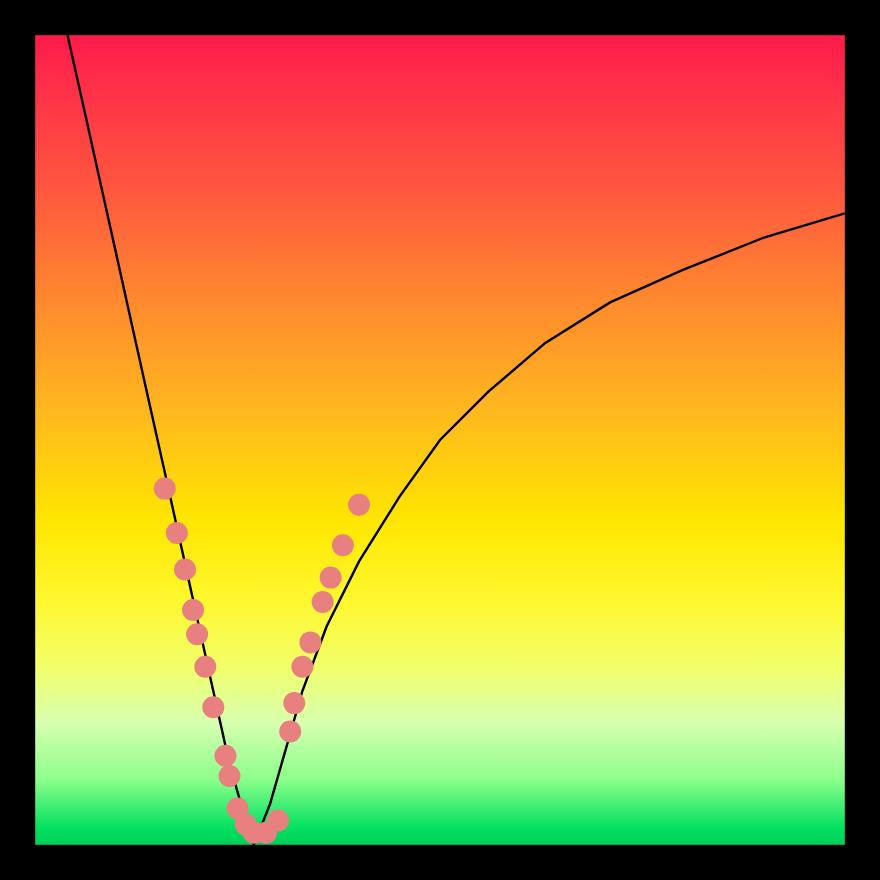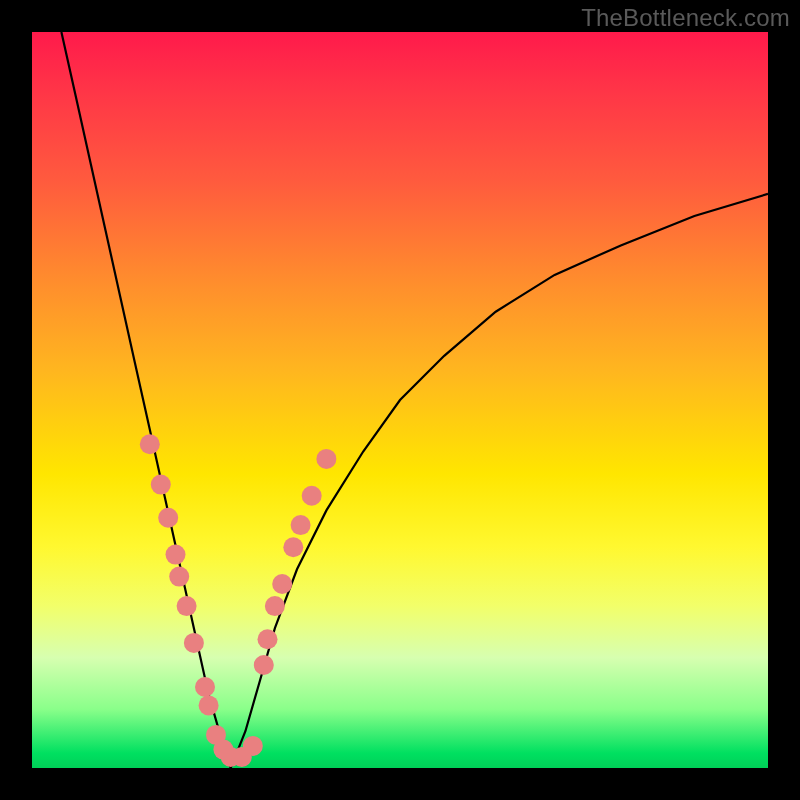--- a/index.html
+++ b/index.html
@@ -65,21 +65,20 @@
   .line {
     stroke: #000;
     stroke-width: 2.2;
     fill: none;
   }
 </style>
 </head>
 <body>
 
 <div class="frame">
-  <div class="watermark">TheBottleneck.com</div>
   <div class="plot">
     <svg class="curve" viewBox="0 0 736 736">
       <g id="lines-group">
           <path d="M29.4 0.0 L44.2 66.2 L58.9 132.5 L73.6 198.7 L88.3 265.0 L103.0 331.2 L117.8 397.4 L132.5 463.7 L147.2 529.9 L161.9 596.2 L176.6 662.4 L191.4 713.9 L198.7 736.0" class="line"></path>
           <path d="M198.7 736.0 L213.4 699.2 L228.2 647.7 L242.9 596.2 L265.0 537.3 L294.4 478.4 L331.2 419.5 L368.0 368.0 L412.2 323.8 L463.7 279.7 L522.6 242.9 L588.8 213.4 L662.4 184.0 L736.0 161.9" class="line"></path>
         </g>
       <g id="dots-group">
           <circle cx="117.8" cy="412.2" r="10" class="dot"></circle>
           <circle cx="128.8" cy="452.6" r="10" class="dot"></circle>
           <circle cx="136.2" cy="485.8" r="10" class="dot"></circle>

